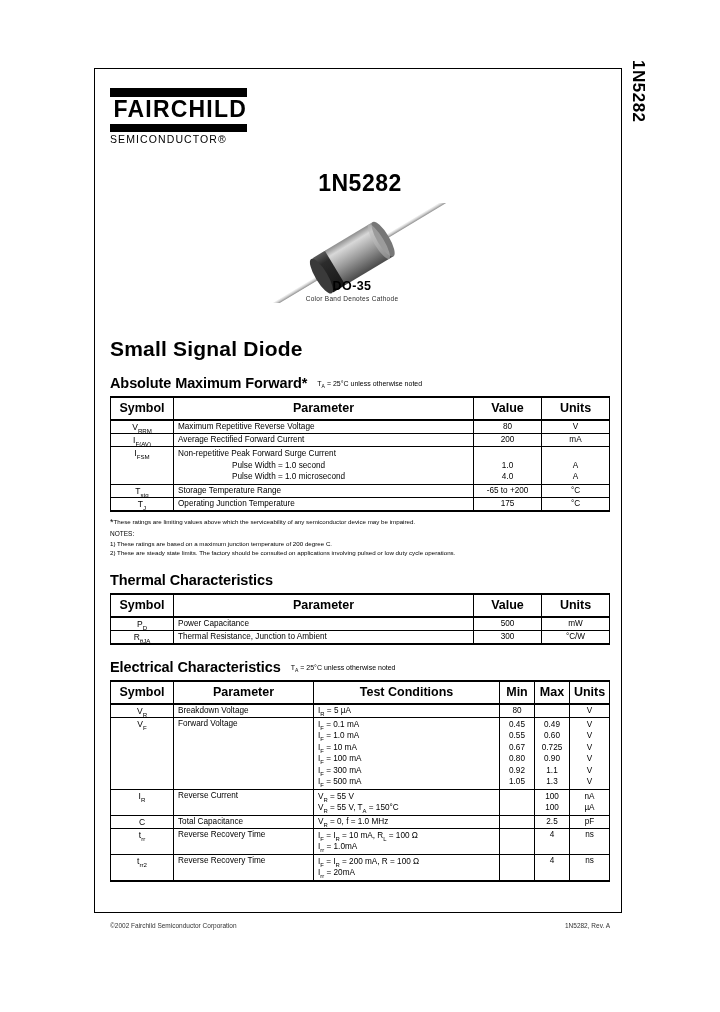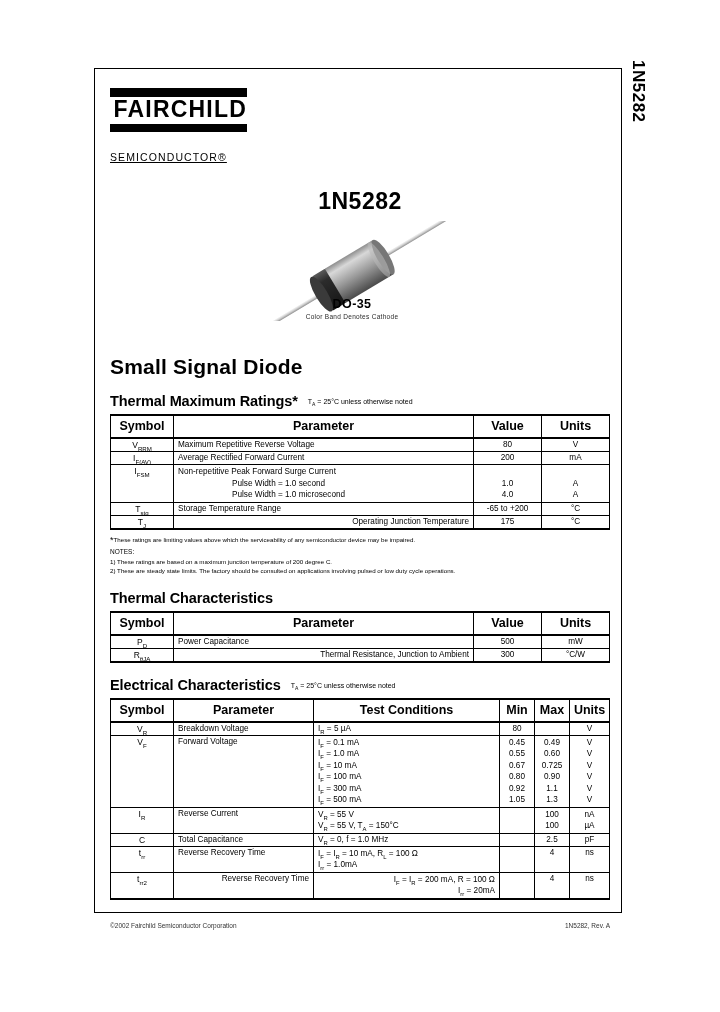--- a/index.html
+++ b/index.html
@@ -49,22 +49,21 @@
     font-size: 23px;
     font-weight: bold;
     letter-spacing: 1.2px;
     line-height: 25px;
     text-align: right;
   }
   .logo-sub {
     font-size: 10.5px;
     letter-spacing: 1.1px;
     line-height: 13px;
-    margin-top: 19px;
-    text-decoration: underline;
+    margin-top: 1px;
   }
   
   .part-title {
     text-align: center;
     font-size: 23px;
     font-weight: bold;
     margin-top: 24px;
     letter-spacing: 0.5px;
   }
   
@@ -123,21 +122,21 @@
   table.ds th {
     font-size: 12.5px;
     font-weight: bold;
     text-align: center;
     padding: 3px 2px 4px;
     margin-left: 40px;
   }
   table.ds td { font-size: 8.2px; }
   table.ds td.sym { text-align: center; font-size: 8.5px; }
   table.ds td.ctr { text-align: center; }
-  .outer-bot { border-bottom-width: 2px !important; text-align: right; }
+  .outer-bot { border-bottom-width: 2px !important; }
   .hdr-row th { border-bottom-width: 2px !important; border-top-width: 2px !important; }
   sub { font-size: 0.72em; line-height: 0; }
   .lines { line-height: 11.5px; }
   .indent { padding-left: 54px; }
   
   .notes { margin-top: 5px; font-size: 6.2px; line-height: 9.5px; }
   .notes .star { font-size: 9px; vertical-align: -1px; }
   .notes-title { font-size: 6.5px; margin-top: 2px; }
   
   .footer {
@@ -201,21 +200,21 @@
     </svg>
     <div style="position:absolute;left:0;right:16px;top:74px;">
       <div class="pkg-name">DO-35</div>
       <div class="pkg-caption">Color Band Denotes Cathode</div>
     </div>
   </div>
 
   <div class="h-main">Small  Signal  Diode</div>
 
   <div class="h-sec">
-    <span>Thermal Maximum Ratings*</span><span class="cond">T<sub>A</sub> = 25°C unless otherwise noted</span>
+    <span>Absolute Maximum Forward*</span><span class="cond">T<sub>A</sub> = 25°C unless otherwise noted</span>
   </div>
 
   <table class="ds">
     <colgroup>
         <col style="width:63px">
         <col>
         <col style="width:68px">
         <col style="width:68px">
       </colgroup>
     <thead>

